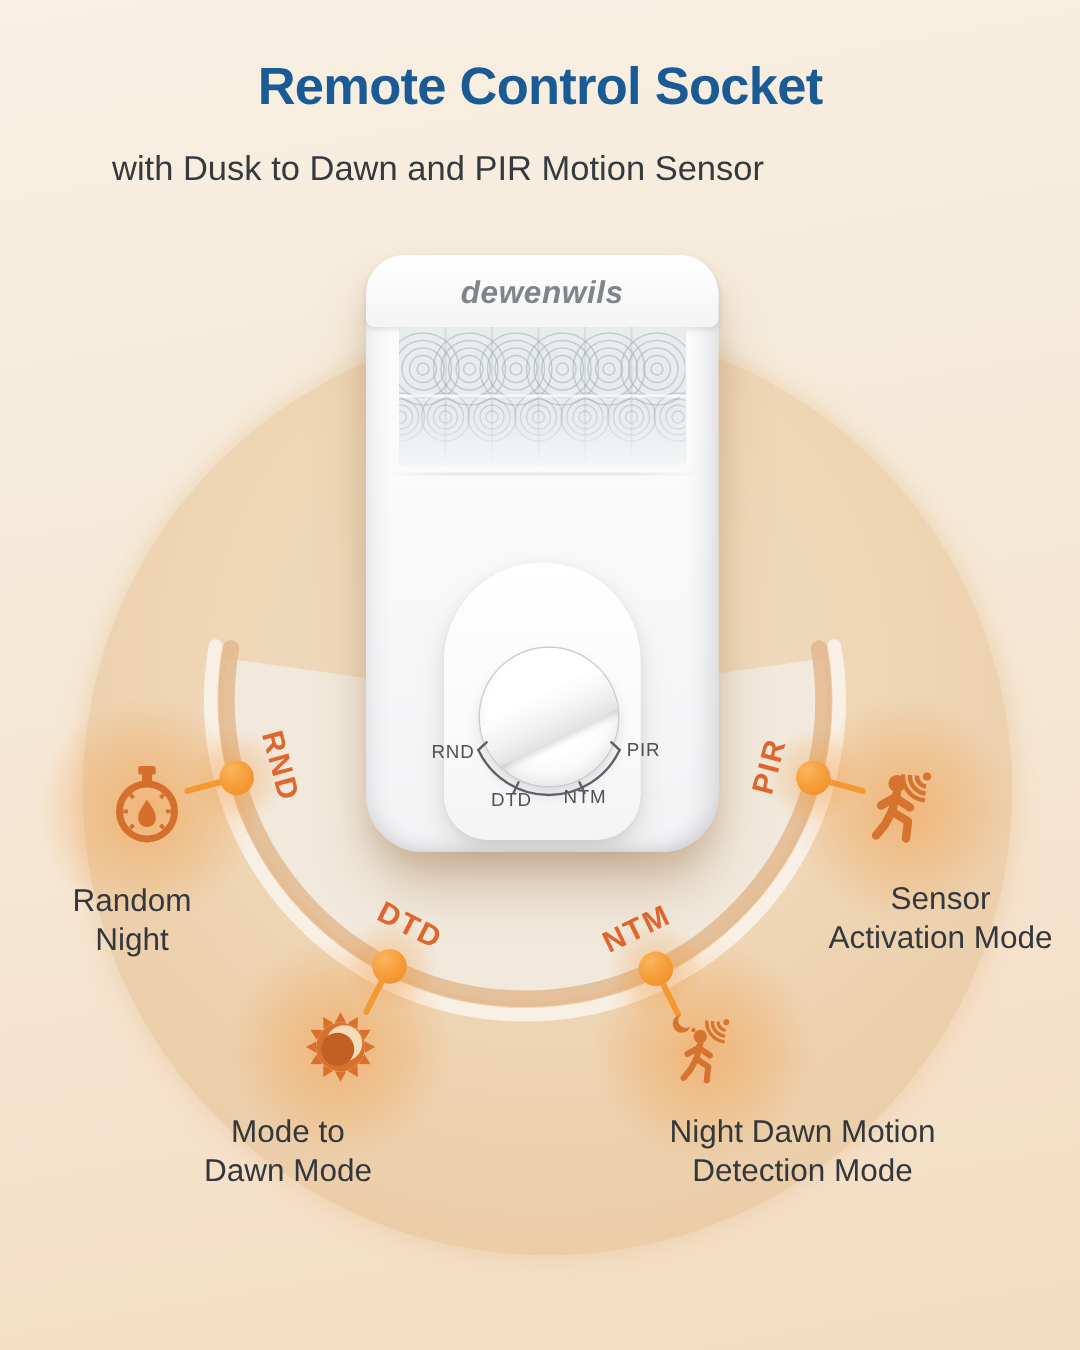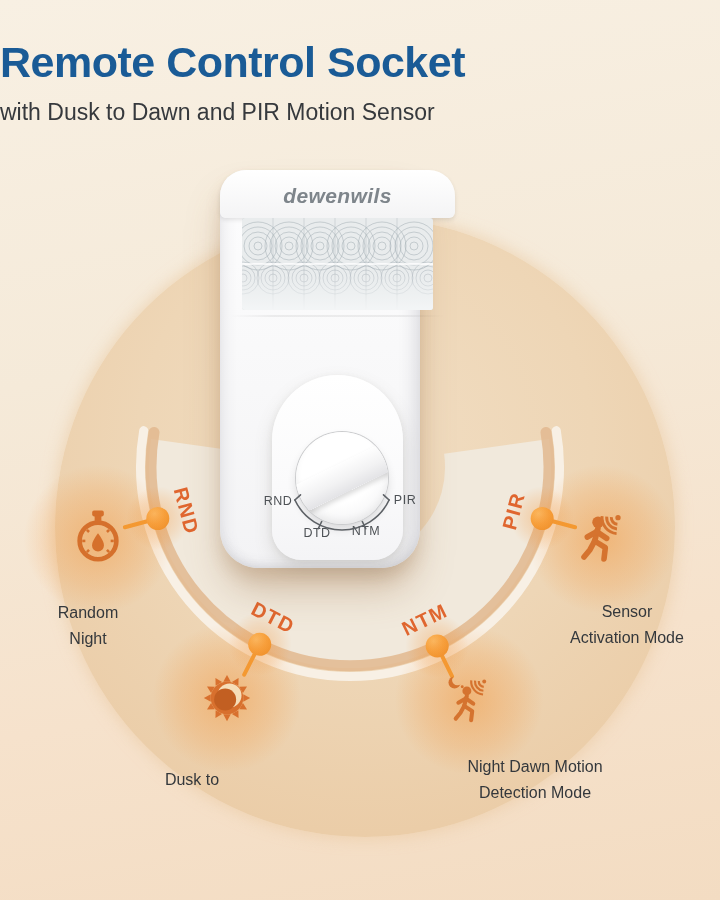--- a/index.html
+++ b/index.html
@@ -3,25 +3,25 @@
 <meta charset="utf-8">
 <style>
   html,body{margin:0;padding:0;}
   .stage{
     position:relative;width:720px;height:900px;overflow:hidden;
     font-family:"Liberation Sans",sans-serif;
     background:linear-gradient(170deg,#f8f0e3 0%,#f5ead9 38%,#f6e2cc 72%,#f3dcc2 100%);
   }
   
   .title{
-    position:absolute;top:38px;left:0;width:720px;
-    font-size:43px;font-weight:bold;letter-spacing:-0.5px;color:#1a5b96;
+    position:absolute;top:38px;left:0;width:720px;text-align:center;
+    font-size:35px;font-weight:bold;letter-spacing:-0.5px;color:#1a5b96;
   }
   .subtitle{
-    position:absolute;top:99px;left:0;width:584px;
+    position:absolute;top:99px;left:0;width:584px;text-align:center;
     font-size:23px;color:#36393d;
   }
   
   .big-circle{
     position:absolute;left:55px;top:217px;width:620px;height:620px;border-radius:50%;
     background:radial-gradient(circle at 50% 36%,#f1ddc2 0%,#eed6b6 45%,#ebcda8 78%,#e9c9a1 100%);
     box-shadow:0 0 14px 3px rgba(233,201,161,0.55);
   }
   .ring-svg{position:absolute;left:0;top:0;width:720px;height:900px;pointer-events:none;}
   
@@ -31,21 +31,21 @@
   .glow.small{width:64px;height:64px;opacity:.8;}
   
   .ring-label{
     position:absolute;font-size:20px;font-weight:bold;letter-spacing:1.5px;color:#e0662f;
     transform-origin:center;white-space:nowrap;
   }
   
   .mode-icon{position:absolute;}
   
   .device{
-    position:absolute;left:220px;top:170px;width:200px;height:398px;
+    position:absolute;left:244px;top:170px;width:235px;height:398px;
     border-radius:26px 26px 38px 38px;
     background:linear-gradient(180deg,#fdfdfe 0%,#f8f8f9 55%,#f3f3f5 100%);
     box-shadow:
       inset 10px 0 14px -6px rgba(70,70,85,0.10),
       inset -12px 0 16px -6px rgba(70,70,85,0.15),
       inset 0 -10px 14px -8px rgba(70,70,85,0.12),
       0 26px 38px -6px rgba(146,99,57,0.35),
       0 10px 16px rgba(146,99,57,0.15);
   }
   .device-cap{
@@ -85,21 +85,21 @@
     box-shadow:0 3px 5px rgba(0,0,0,0.15);
   }
   .dial-label{
     position:absolute;font-size:12.5px;color:#4e5256;letter-spacing:0.5px;
     transform:translate(-50%,-50%);white-space:nowrap;
   }
   .dial-arc{position:absolute;left:37px;top:315px;width:170px;height:60px;}
   
   .mode-name{
     position:absolute;transform:translate(-50%,-50%);text-align:center;
-    font-size:16px;line-height:26px;color:#34383c;white-space:nowrap;margin-top:12px;
+    font-size:21px;line-height:26px;color:#34383c;white-space:nowrap;
   }
 </style>
 </head>
 <body>
 
 <div class="stage">
 
   <div class="title">Remote Control Socket</div>
   <div class="subtitle">with Dusk to Dawn and PIR Motion Sensor</div>
 
@@ -299,21 +299,22 @@
         <line x1="105.3" y1="36.5" x2="108.7" y2="43.7"></line>
       </g>
     </svg>
   </div>
 
   <div class="mode-name" style="left:88px;top:614px">
     <div>Random</div>
     <div>Night</div>
   </div>
   <div class="mode-name" style="left:192px;top:768px">
-    <div>Dusk to</div>
+    <div>Mode to</div>
+    <div>Dawn Mode</div>
   </div>
   <div class="mode-name" style="left:535px;top:768px">
     <div>Night Dawn Motion</div>
     <div>Detection Mode</div>
   </div>
   <div class="mode-name" style="left:627px;top:613px">
     <div>Sensor</div>
     <div>Activation Mode</div>
   </div>
 

